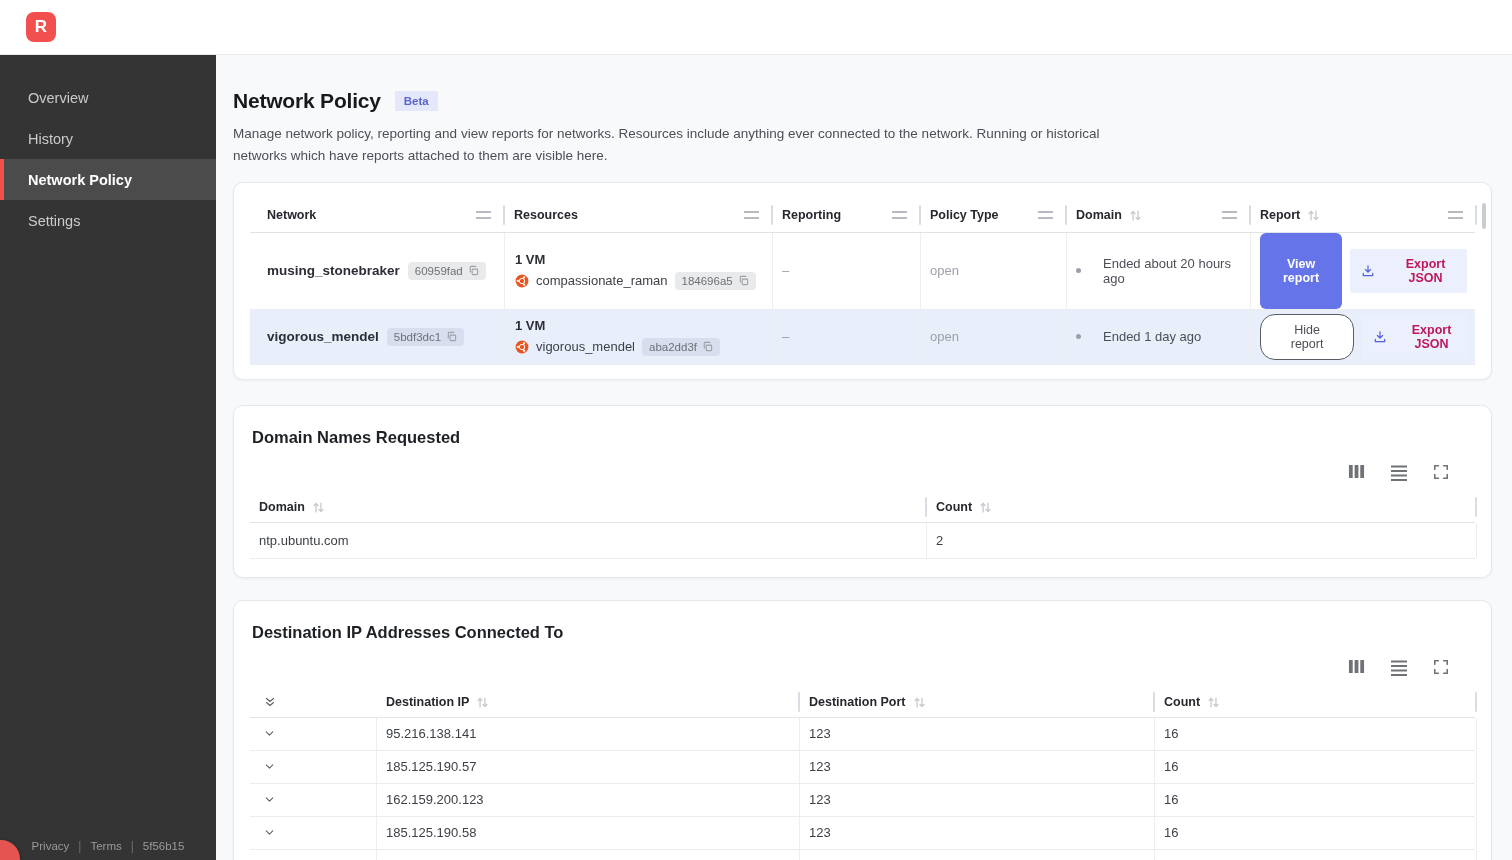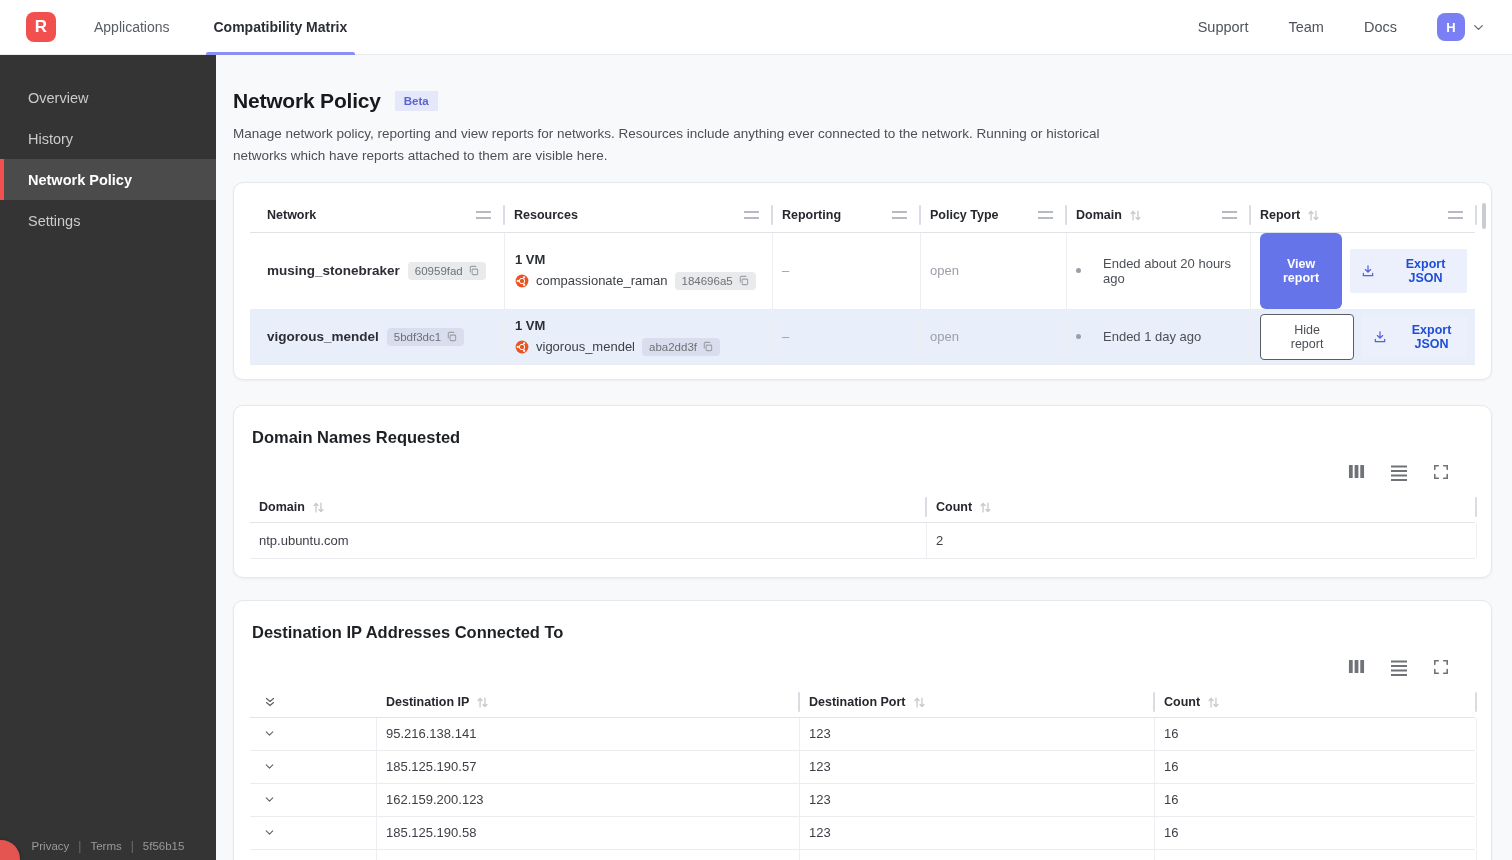--- a/index.html
+++ b/index.html
@@ -73,24 +73,24 @@
   .selected .pill { background:rgba(130,140,165,.16); }
   .cell.res { flex-direction:column; align-items:flex-start; justify-content:center; gap:5px; padding:8px 10px; }
   .vm { font-weight:bold; font-size:13px; color:#2b2e34; }
   .resline { display:flex; align-items:center; gap:7px; }
   .dim { color:#9ba0a8; }
   .status-cell { gap:22px; color:#4c5056; }
   .dot { width:5px; height:5px; border-radius:50%; background:#9aa0a8; flex:0 0 auto; }
   .report-cell { gap:8px; }
   .btn-view { background:#6574e8; color:#fff; font-weight:bold; font-size:12.5px; padding:24px 12px;
               border-radius:6px; border:none; cursor:pointer; font-family:inherit; }
-  .btn-hide { background:#fff; color:#4b4f55; font-size:12.5px; padding:8px 23px; border-radius:4px;
+  .btn-hide { background:#fff; color:#4b4f55; font-size:12.5px; padding:8px 23px; border-radius:15px;
               border:1px solid #585c63; cursor:pointer; font-family:inherit; }
   .btn-export { display:inline-flex; gap:20px; align-items:center; background:#eceffc; border:none;
-                border-radius:2px; padding:8px 11px; color:#1d4ed8; font-weight:bold; font-size:12.5px;
+                border-radius:2px; padding:8px 11px; color:#be185d; font-weight:bold; font-size:12.5px;
                 cursor:pointer; font-family:inherit; }
   .scroll-thumb { position:absolute; right:5px; top:20px; width:4px; height:26px; background:#c9ccd2;
                   border-radius:2px; cursor:grab; }
 
   
   .toolbar { display:flex; justify-content:flex-end; align-items:center; gap:25px; margin:16px 26px 12px 0; }
   .tool { cursor:pointer; display:inline-flex; }
 
   
   .t2-head { display:grid; grid-template-columns:677px 550px; height:30px; align-items:center;
@@ -107,37 +107,20 @@
           border-bottom:1px solid #eaecf0; }
   .irow .cell { border-right:1px solid #eceef2; font-size:13px; }
   .irow .cell:last-child { border-right:1px solid #eceef2; }
   .irow .cell.exp { padding-left:13px; border-right:1px solid #eceef2; }
 </style>
 </head>
 <body>
 
 <div class="topbar">
   <div class="logo">R</div>
-  <div class="topnav">
-    <div class="tab">Applications</div>
-    <div class="tab active">Compatibility Matrix</div>
-  </div>
-  <div class="topbar-right">
-    <span class="toplink">Support</span>
-    <span class="toplink">Team</span>
-    <span class="toplink">Docs</span>
-    <span class="avatar-wrap">
-      <span class="avatar">H</span>
-      <span style="display:inline-flex">
-        <svg width="15" height="15" viewBox="0 0 24 24" fill="none" stroke="#6b6f76" stroke-width="2.2" stroke-linecap="round" stroke-linejoin="round">
-            <path d="M6 9l6 6 6-6"></path>
-          </svg>
-      </span>
-    </span>
-  </div>
 </div>
 
 <div class="sidebar">
   <div class="side-list">
     <div class="side-item">Overview</div>
     <div class="side-item">History</div>
     <div class="side-item active">Network Policy</div>
     <div class="side-item">Settings</div>
   </div>
   <div class="side-footer">

